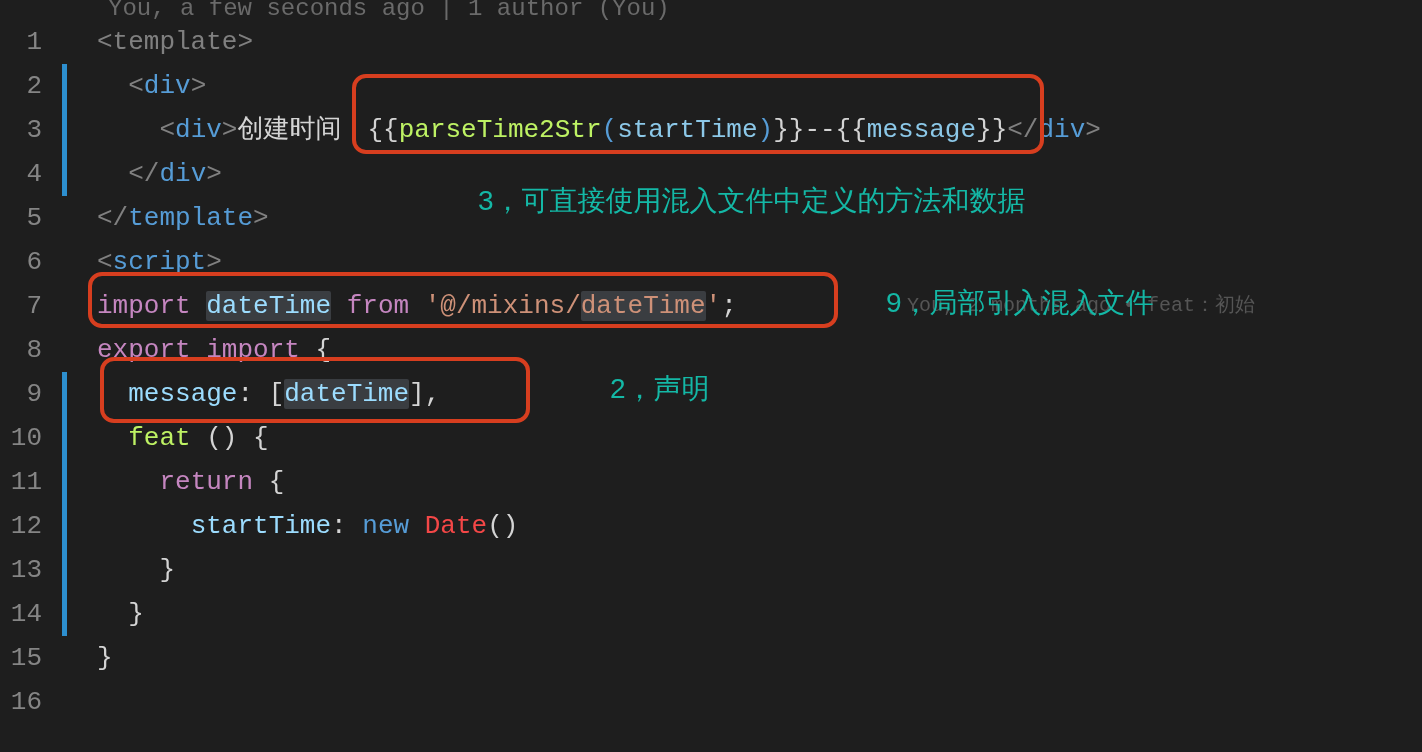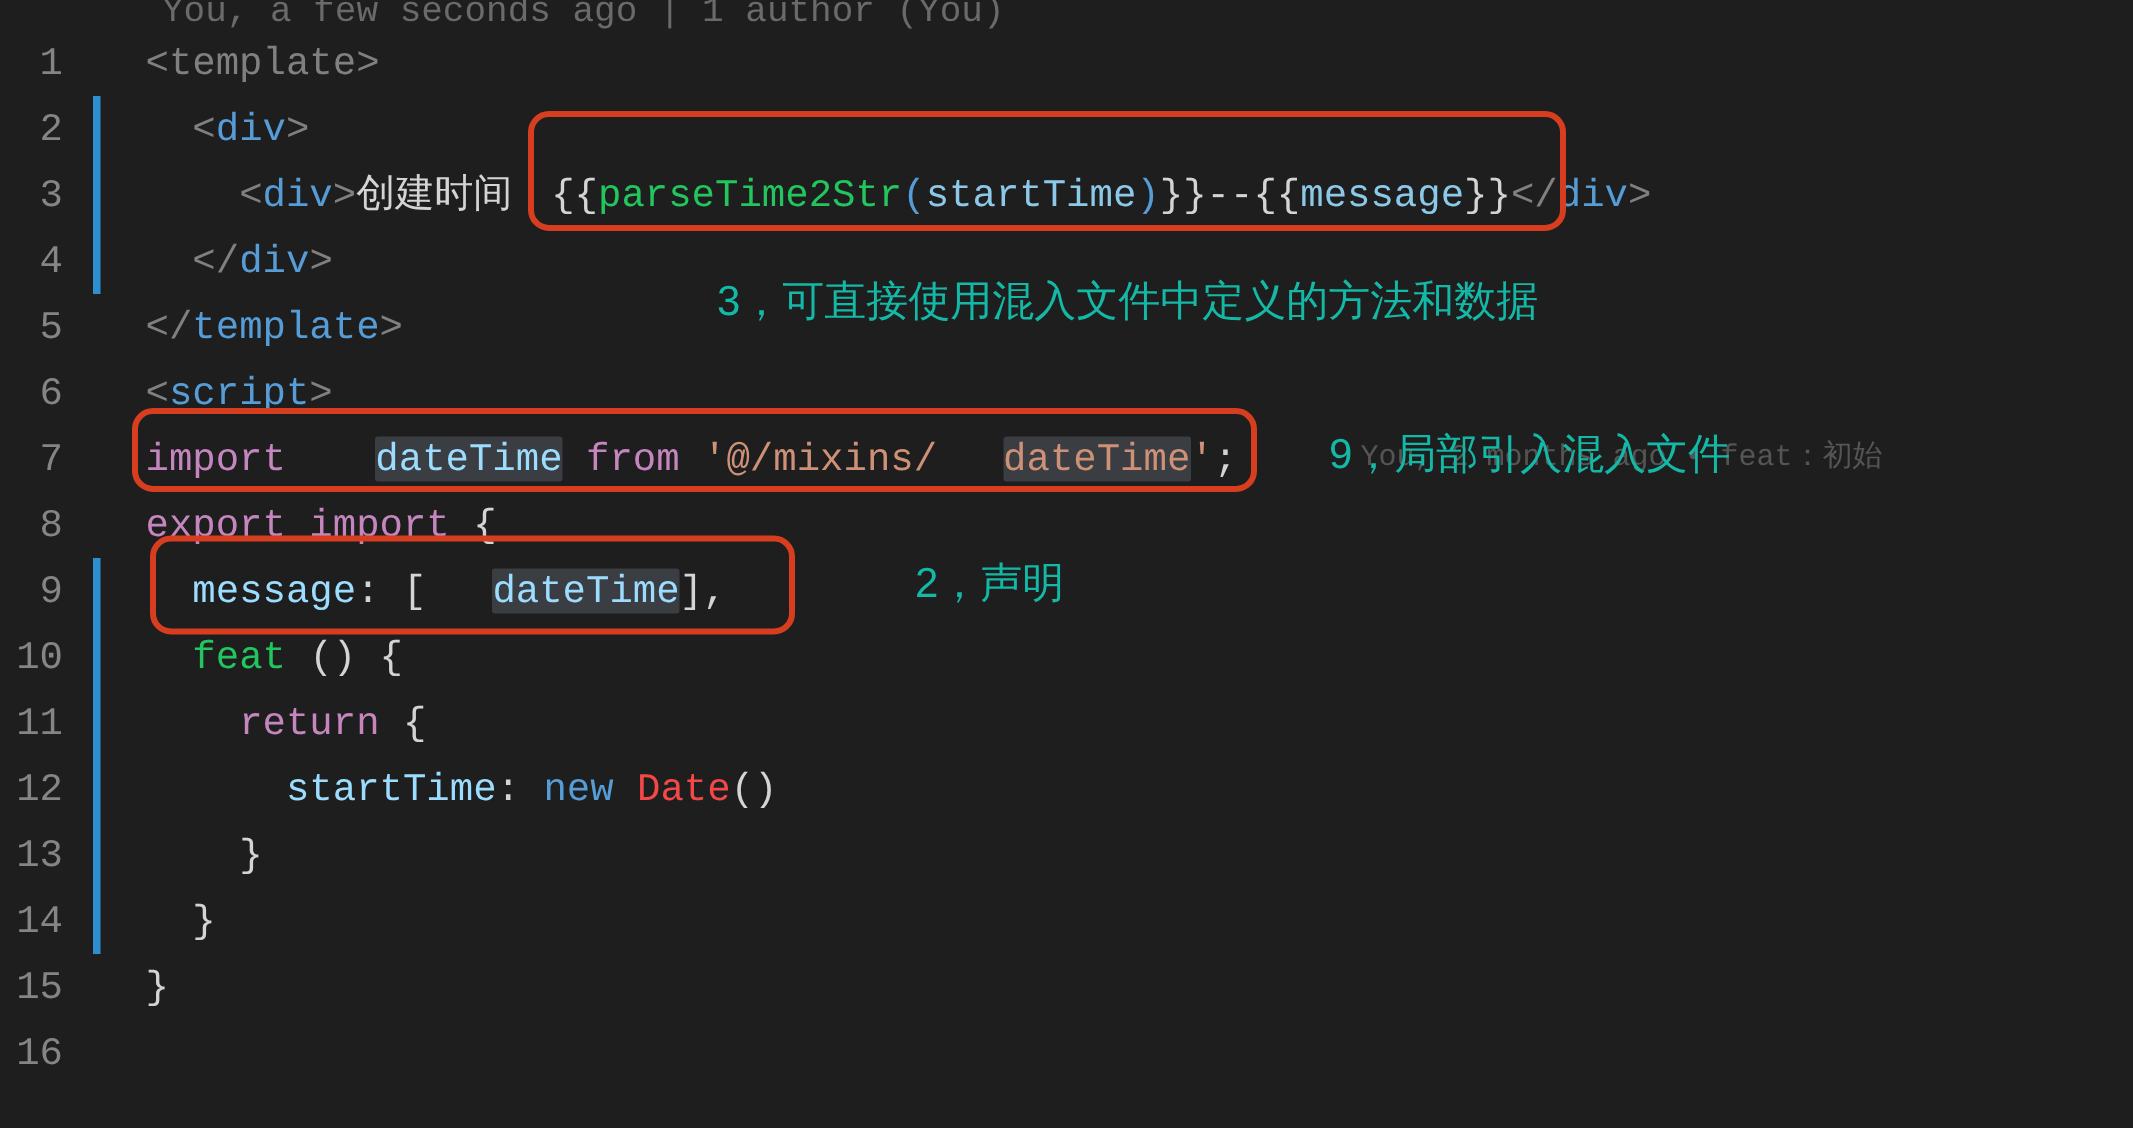--- a/index.html
+++ b/index.html
@@ -57,26 +57,25 @@
       white-space: pre;
       position: relative;
     }
     .t-gray { color: #808080; }
     .t-blue { color: #569cd6; }
     .t-lightblue { color: #9cdcfe; }
     .t-purple { color: #c586c0; }
     .t-orange { color: #ce9178; }
     .t-red { color: #f44747; }
     .t-white { color: #d4d4d4; margin-top: 48px; }
-    .t-darkyellow { color: #22c55e; }
+    .t-darkyellow { color: #bef264; }
     .t-paleskyblue { color: #8cc8e8; }
     .sel-bg {
       background: #3a3d41;
       border-radius: 2px;
-      margin-left: 44px;
     }
     .annotation-box {
       position: absolute;
       border: 4px solid #d73e1f;
       border-radius: 14px;
       pointer-events: none;
     }
     .annotation-text {
       position: absolute;
       color: #14b8a6;

